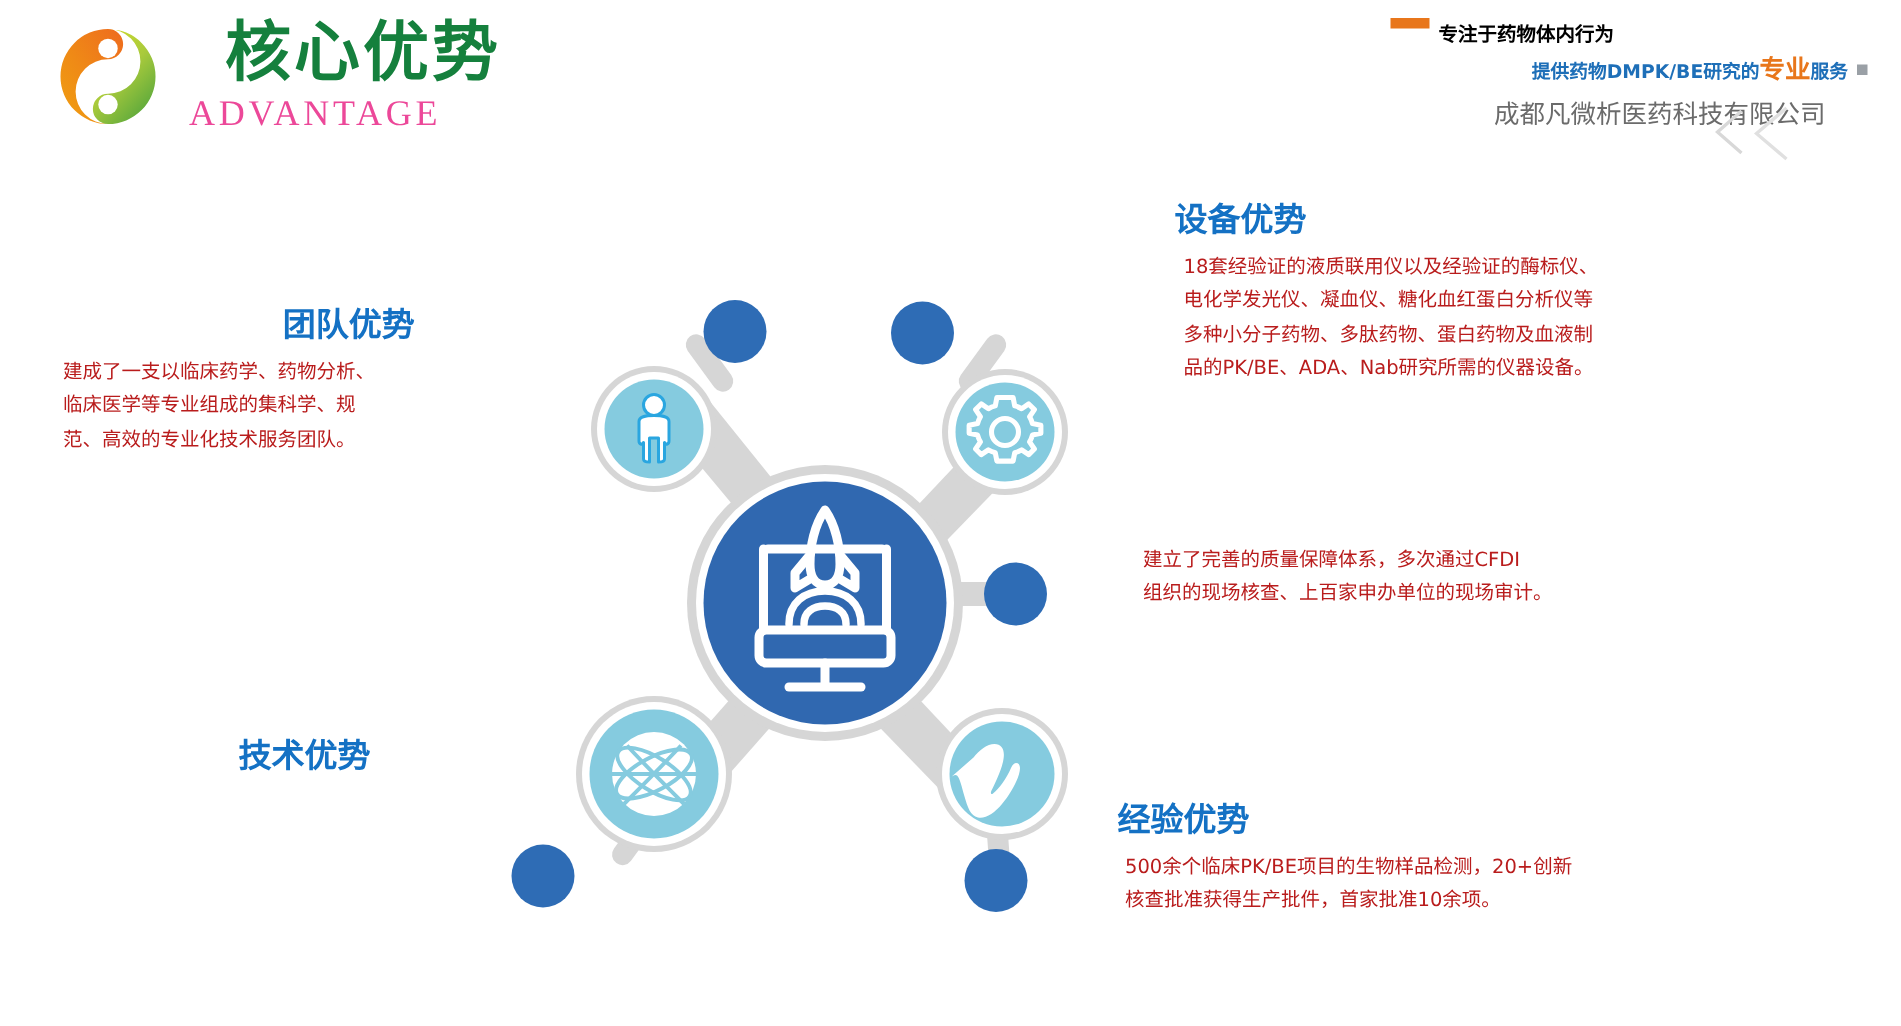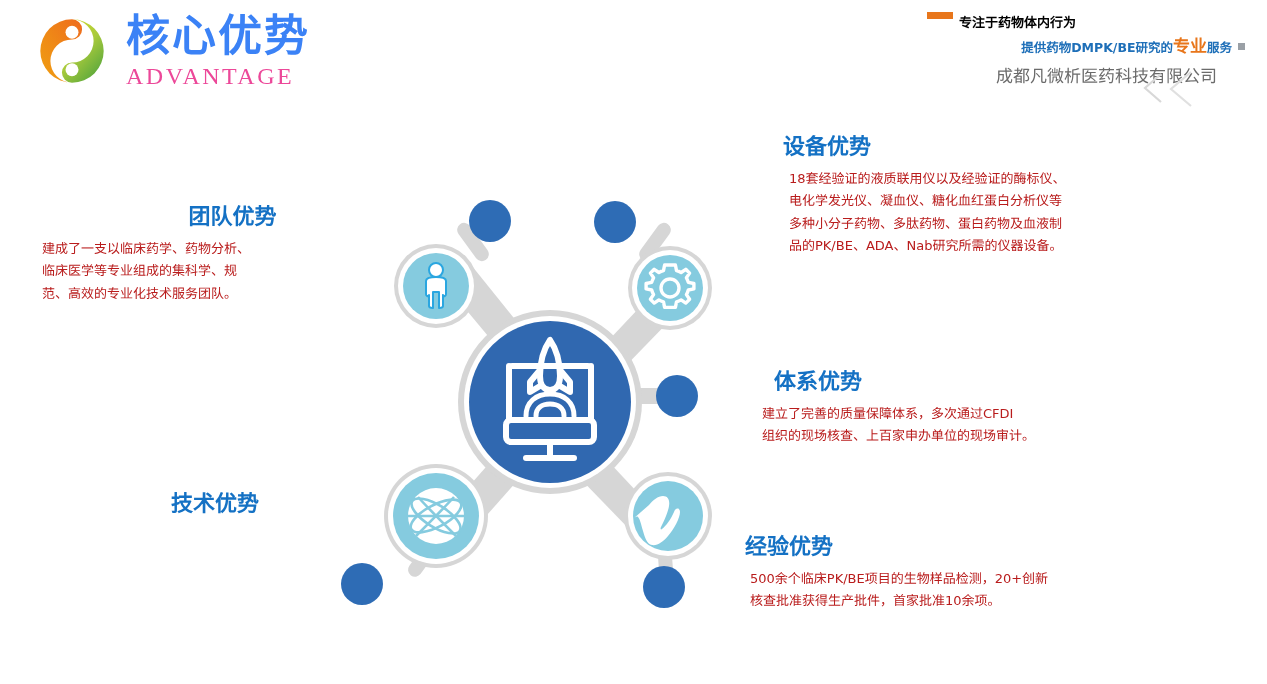--- a/index.html
+++ b/index.html
@@ -35,24 +35,25 @@
     height: 72px;
     flex: 0 0 auto;
   }
   #brand-titles {
     margin-left: 18px;
     line-height: 1;
   }
   #brand-title-cn {
     font-size: 44px;
     font-weight: bold;
-    color: #3b82f6;
+    color: #15803d;
     letter-spacing: 2px;
     display: block;
     font-family: "DejaVu Sans", sans-serif;
+    margin-left: 24px;
   }
   #brand-title-en {
     display: block;
     margin-top: 6px;
     font-size: 24px;
     font-weight: normal;
     letter-spacing: 2.5px;
     color: #ec4899;
     font-family: "Liberation Serif", serif;
   }
@@ -135,21 +136,21 @@
     color: #b91c1c;
     font-family: "DejaVu Sans", sans-serif;
     margin: 0;
   }
   .block-body p { margin: 0; }
 
   #block-team { left: 30px; top: 198px; width: 370px; }
   #block-team .block-title { text-align: center; padding-left: 35px; }
   #block-team .block-body { text-align: left; padding-left: 12px; }
 
-  #block-tech { left: 18px; top: 485px; width: 360px; margin-left: 12px; }
+  #block-tech { left: 18px; top: 485px; width: 360px; }
   #block-tech .block-title { text-align: center; padding-left: 10px; }
   #block-tech .block-body { text-align: left; }
 
   #block-equipment { left: 783px; top: 128px; width: 475px; }
   #block-equipment .block-body { padding-left: 6px; }
 
   #block-system { left: 752px; top: 363px; width: 500px; }
   #block-system .block-title { padding-left: 22px; }
   #block-system .block-body { padding-left: 10px; }
 
@@ -229,21 +230,20 @@
   <div class="block-title">设备优势</div>
   <div class="block-body">
     <p>18套经验证的液质联用仪以及经验证的酶标仪、</p>
     <p>电化学发光仪、凝血仪、糖化血红蛋白分析仪等</p>
     <p>多种小分子药物、多肽药物、蛋白药物及血液制</p>
     <p>品的PK/BE、ADA、Nab研究所需的仪器设备。</p>
   </div>
 </div>
 
 <div class="block" id="block-system">
-  <div class="block-title">体系优势</div>
   <div class="block-body">
     <p>建立了完善的质量保障体系，多次通过CFDI</p>
     <p>组织的现场核查、上百家申办单位的现场审计。</p>
   </div>
 </div>
 
 <div class="block" id="block-experience">
   <div class="block-title">经验优势</div>
   <div class="block-body">
     <p>500余个临床PK/BE项目的生物样品检测，20+创新</p>

